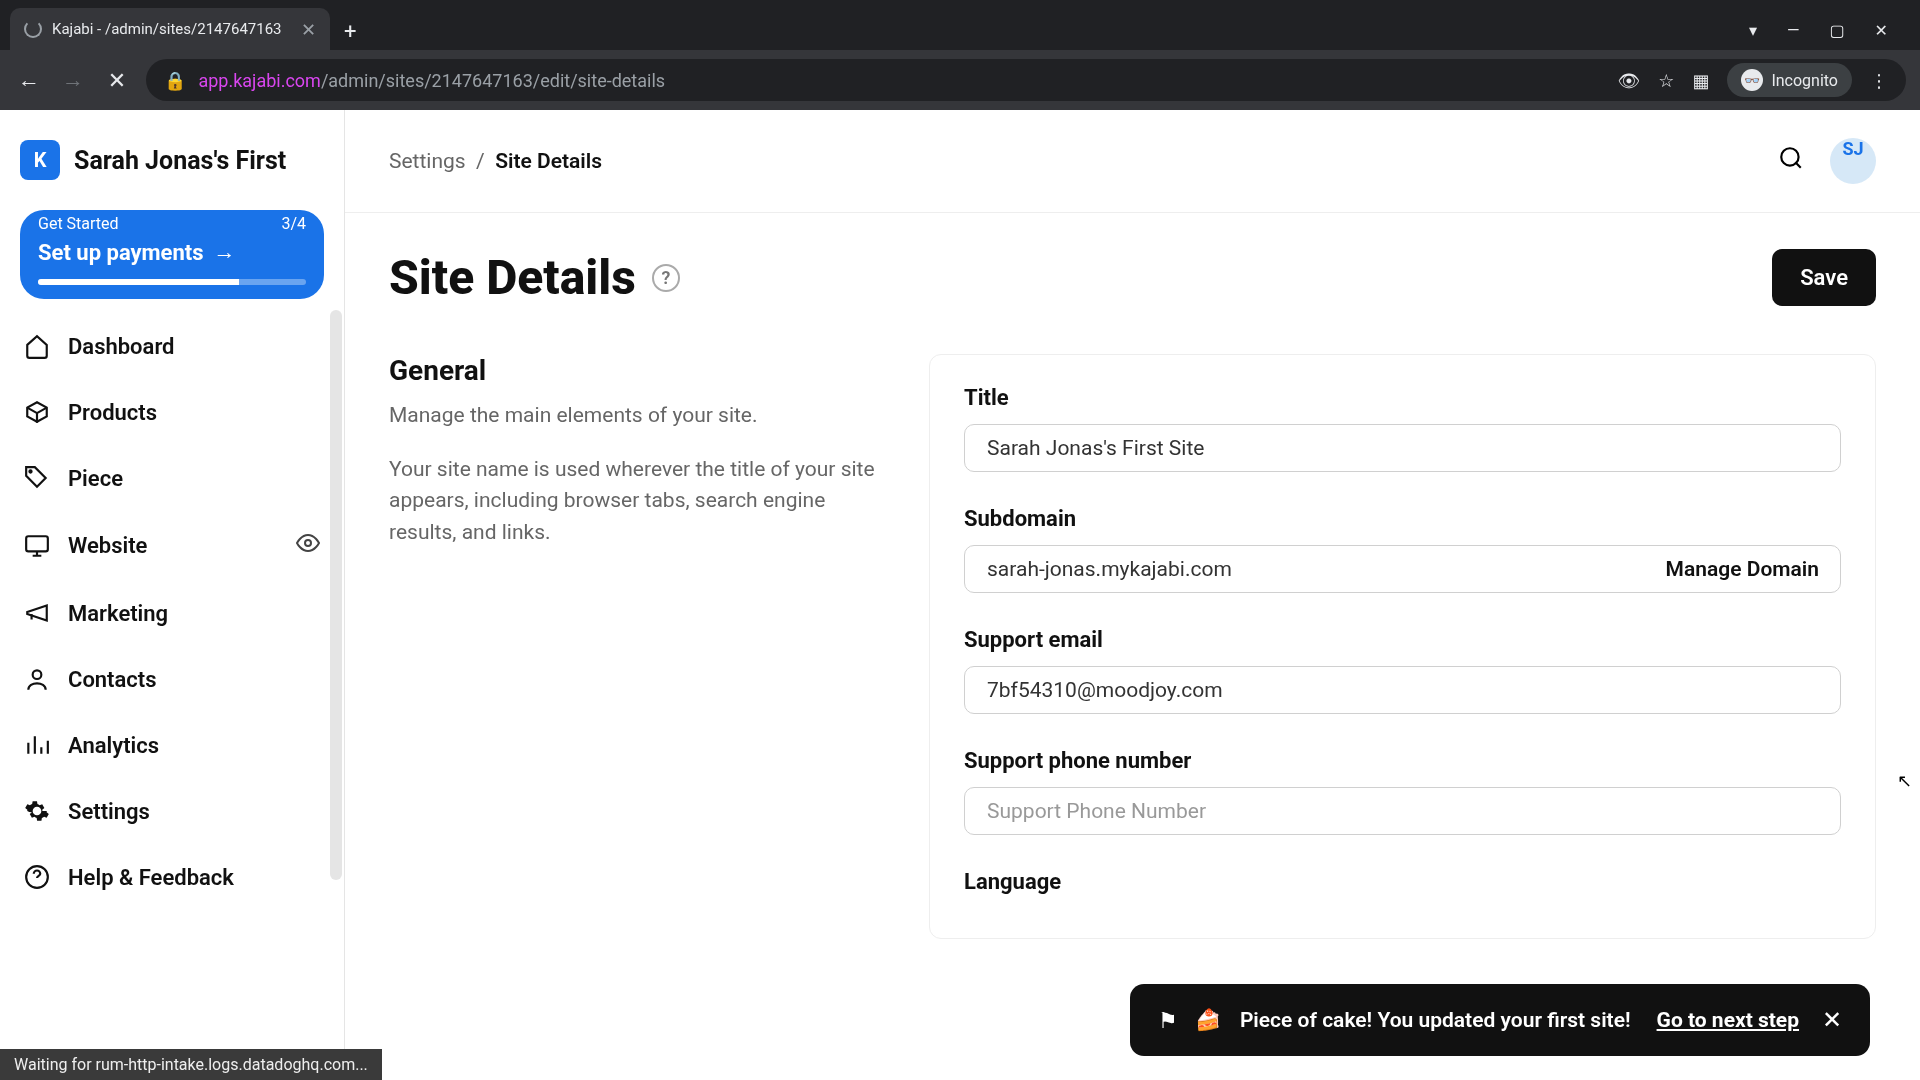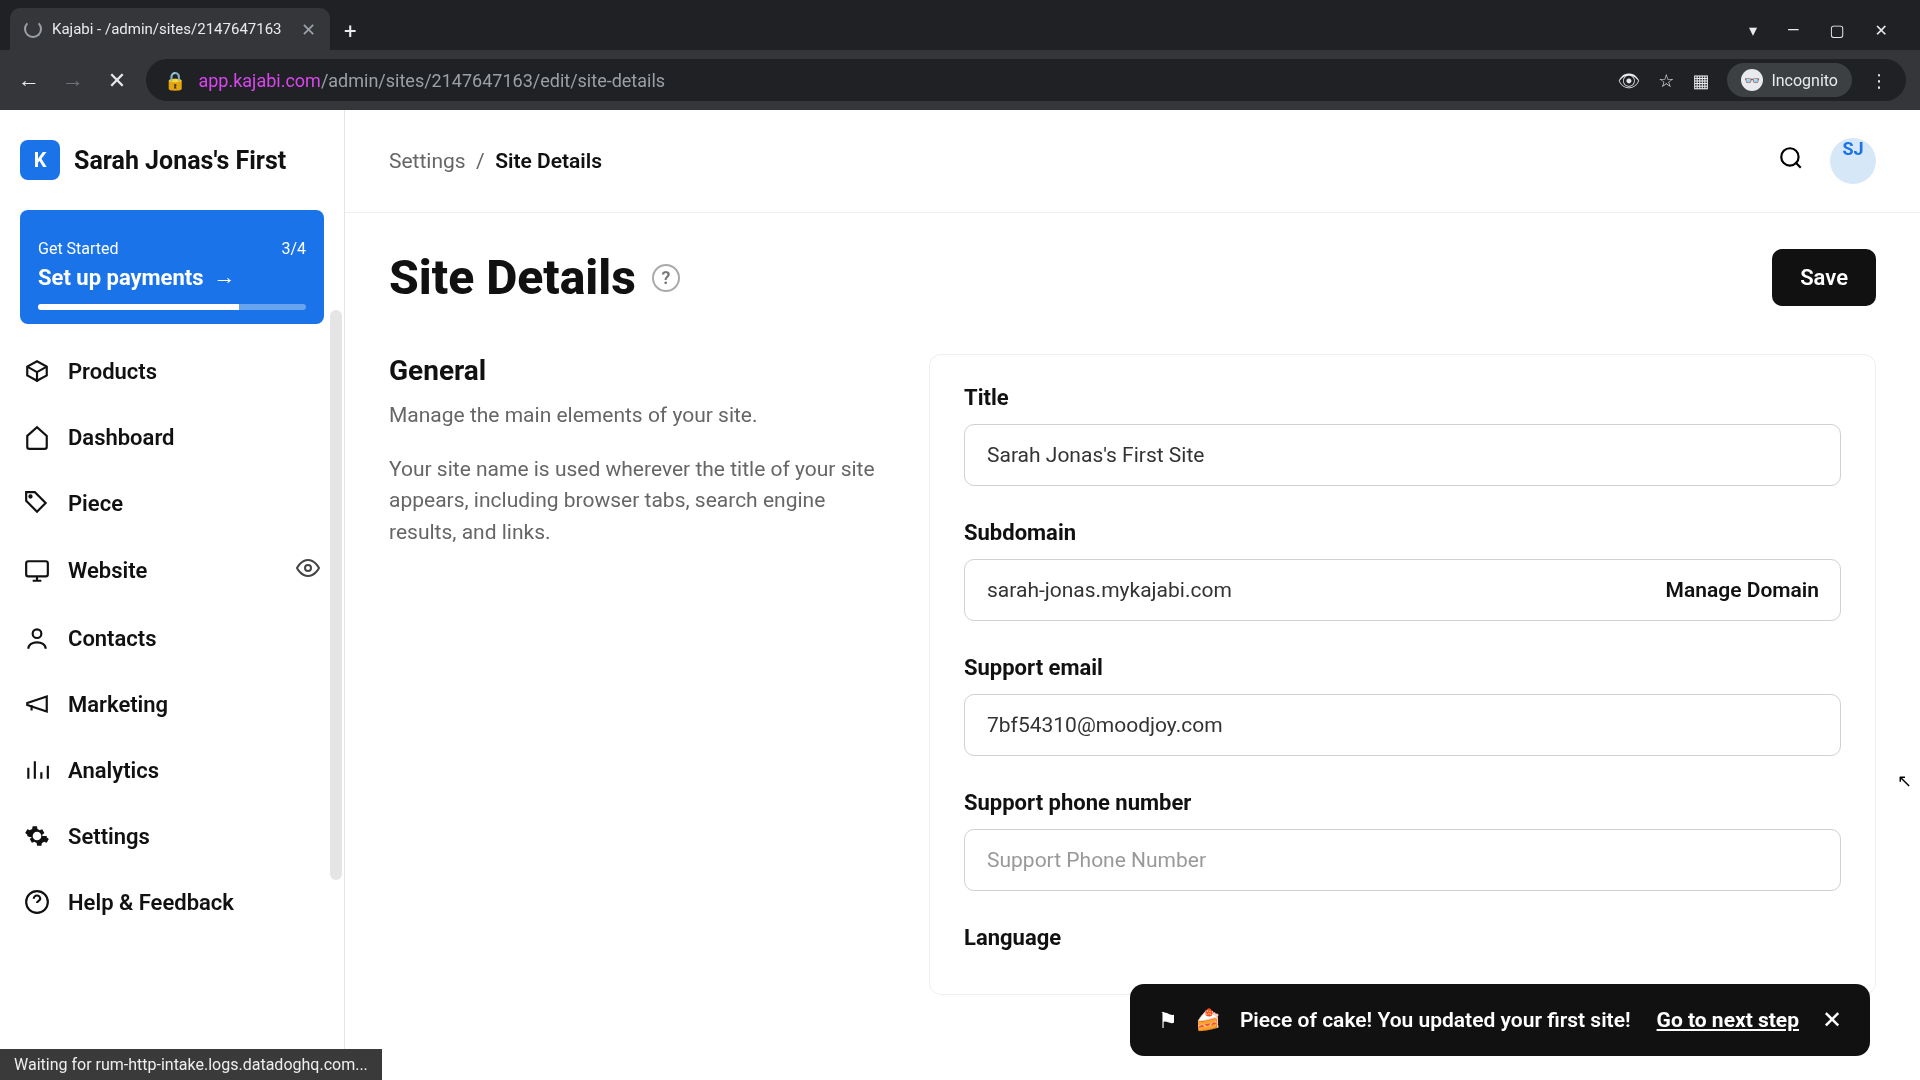--- a/index.html
+++ b/index.html
@@ -22,21 +22,21 @@
 .incognito-badge { display: flex; align-items: center; gap: 8px; background: #3c4043; padding: 6px 14px; border-radius: 20px; font-size: 16px; }
 .incog-icon { width: 22px; height: 22px; background: #e8eaed; border-radius: 50%; display:flex; align-items:center; justify-content:center; color:#3c4043; font-size:13px;}
 
 
 .app { display: flex; height: calc(1080px - 110px); position: relative; }
 .sidebar { width: 345px; border-right: 1px solid #e5e5e5; padding: 20px 14px; overflow-y: auto; position: relative; }
 .sidebar::after { content:""; position:absolute; right:2px; top:200px; bottom:200px; width:12px; background:#ccc; border-radius:6px; opacity:.5;}
 .brand { display: flex; align-items: center; gap: 14px; padding: 10px 6px 24px; }
 .brand-logo { width: 40px; height: 40px; background: #1a73e8; border-radius: 8px; display: flex; align-items: center; justify-content: center; color: #fff; font-weight: 700; font-size: 20px; }
 .brand-name { font-size: 25px; font-weight: 700; color: #111; }
-.get-started { background: #1a73e8; color: #fff; border-radius: 8px; padding: 29px 18px 14px; margin: 6px 6px 20px; }
+.get-started { background: #1a73e8; color: #fff; border-radius: 24px; padding: 4px 18px 14px; margin: 6px 6px 20px; }
 .gs-top { display: flex; justify-content: space-between; font-size: 16px; margin-bottom: 6px; }
 .gs-main { font-size: 22px; font-weight: 700; display: flex; align-items: center; gap: 10px; }
 .gs-main .arrow { font-size: 22px; }
 .gs-progress { height: 6px; background: rgba(255,255,255,.35); border-radius: 3px; margin-top: 14px; overflow: hidden; }
 .gs-progress-fill { height: 100%; width: 75%; background: #fff; }
 .nav-list { display: flex; flex-direction: column; gap: 12px; margin-top: 8px; }
 .nav-item { display: flex; align-items: center; gap: 18px; padding: 14px 10px; font-size: 22px; font-weight: 600; color: #111; border-radius: 8px; }
 .nav-item .icon { width: 26px; height: 26px; display: flex; align-items: center; justify-content: center; }
 .nav-item .trailing { margin-left: auto; color: #444; }
 
@@ -54,21 +54,21 @@
 .page-title { font-size: 48px; font-weight: 800; color: #111; }
 .help-circle { width: 28px; height: 28px; border: 2px solid #aaa; border-radius: 50%; color: #777; display: flex; align-items: center; justify-content: center; font-size: 18px; font-weight: 600; }
 .save-btn { margin-left: auto; background: #111; color: #fff; border: none; border-radius: 10px; padding: 16px 28px; font-size: 22px; font-weight: 600; }
 
 .body-grid { display: grid; grid-template-columns: 500px 1fr; gap: 40px; margin-top: 48px; }
 .section-title { font-size: 28px; font-weight: 700; color: #111; margin-bottom: 13px; }
 .section-desc { font-size: 21px; color: #666; line-height: 1.5; margin-bottom: 22px; }
 .form-card { border: 1px solid #eee; border-radius: 12px; padding: 30px 34px; }
 .field { margin-bottom: 34px; }
 .field-label { font-size: 22px; font-weight: 700; color: #111; margin-bottom: 14px; display: block; }
-.field-input { width: 100%; height: 62px; border: 1px solid #d0d0d0; border-radius: 10px; padding: 0 22px; font-size: 21px; color: #333; }
+.field-input { width: 100%; height: 48px; border: 1px solid #d0d0d0; border-radius: 10px; padding: 0 22px; font-size: 21px; color: #333; }
 .field-input::placeholder { color: #999; }
 .domain-row { position: relative; }
 .manage-link { position: absolute; right: 22px; top: 50%; transform: translateY(-50%); font-size: 21px; font-weight: 600; color: #111; }
 
 
 .toast { position: absolute; right: 50px; bottom: 24px; background: #111; color: #fff; border-radius: 14px; padding: 22px 28px; display: flex; align-items: center; gap: 18px; font-size: 21px; min-width: 740px; }
 .toast .flag { font-size: 22px; }
 .toast .msg { font-weight: 600; }
 .toast .link { text-decoration: underline; font-weight: 700; margin-left: 8px; }
 .toast .close { margin-left: auto; font-size: 24px; }
@@ -138,33 +138,33 @@
       </div>
       <div class="gs-progress">
           <div class="gs-progress-fill"></div>
         </div>
     </div>
 
     <nav class="nav-list">
       <div class="nav-item">
         <span class="icon">
             <svg viewBox="0 0 24 24" fill="none" stroke="currentColor" stroke-width="2">
+              <path d="M3 11l9-8 9 8v10a2 2 0 01-2 2H5a2 2 0 01-2-2z"></path>
+            </svg>
+          </span>
+        <span>Dashboard</span>
+      </div>
+      <div class="nav-item">
+        <span class="icon">
+            <svg viewBox="0 0 24 24" fill="none" stroke="currentColor" stroke-width="2">
               <path d="M21 16V8l-9-5-9 5v8l9 5 9-5z"></path>
               <path d="M3 8l9 5 9-5M12 22V13"></path>
             </svg>
           </span>
         <span>Products</span>
-      </div>
-      <div class="nav-item">
-        <span class="icon">
-            <svg viewBox="0 0 24 24" fill="none" stroke="currentColor" stroke-width="2">
-              <path d="M3 11l9-8 9 8v10a2 2 0 01-2 2H5a2 2 0 01-2-2z"></path>
-            </svg>
-          </span>
-        <span>Dashboard</span>
       </div>
       <div class="nav-item">
         <span class="icon">
             <svg viewBox="0 0 24 24" fill="none" stroke="currentColor" stroke-width="2">
               <path d="M20 12l-8 8-10-10V2h8z"></path>
               <circle cx="6" cy="6" r="1"></circle>
             </svg>
           </span>
         <span>Piece</span>
       </div>
@@ -177,34 +177,34 @@
           </span>
         <span>Website</span>
         <span class="trailing"><svg viewBox="0 0 24 24" width="24" height="24" fill="none" stroke="currentColor" stroke-width="2">
               <path d="M1 12s4-8 11-8 11 8 11 8-4 8-11 8S1 12 1 12z"></path>
               <circle cx="12" cy="12" r="3"></circle>
             </svg></span>
       </div>
       <div class="nav-item">
         <span class="icon">
             <svg viewBox="0 0 24 24" fill="none" stroke="currentColor" stroke-width="2">
+              <path d="M3 11l18-6v14L3 13z"></path>
+              <path d="M7 13v5"></path>
+            </svg>
+          </span>
+        <span>Marketing</span>
+      </div>
+      <div class="nav-item">
+        <span class="icon">
+            <svg viewBox="0 0 24 24" fill="none" stroke="currentColor" stroke-width="2">
               <circle cx="12" cy="8" r="4"></circle>
               <path d="M4 22c0-4 4-6 8-6s8 2 8 6"></path>
             </svg>
           </span>
         <span>Contacts</span>
-      </div>
-      <div class="nav-item">
-        <span class="icon">
-            <svg viewBox="0 0 24 24" fill="none" stroke="currentColor" stroke-width="2">
-              <path d="M3 11l18-6v14L3 13z"></path>
-              <path d="M7 13v5"></path>
-            </svg>
-          </span>
-        <span>Marketing</span>
       </div>
       <div class="nav-item">
         <span class="icon">
             <svg viewBox="0 0 24 24" fill="none" stroke="currentColor" stroke-width="2">
               <path d="M4 20V10M10 20V4M16 20v-6M22 20V8"></path>
             </svg>
           </span>
         <span>Analytics</span>
       </div>
       <div class="nav-item">

